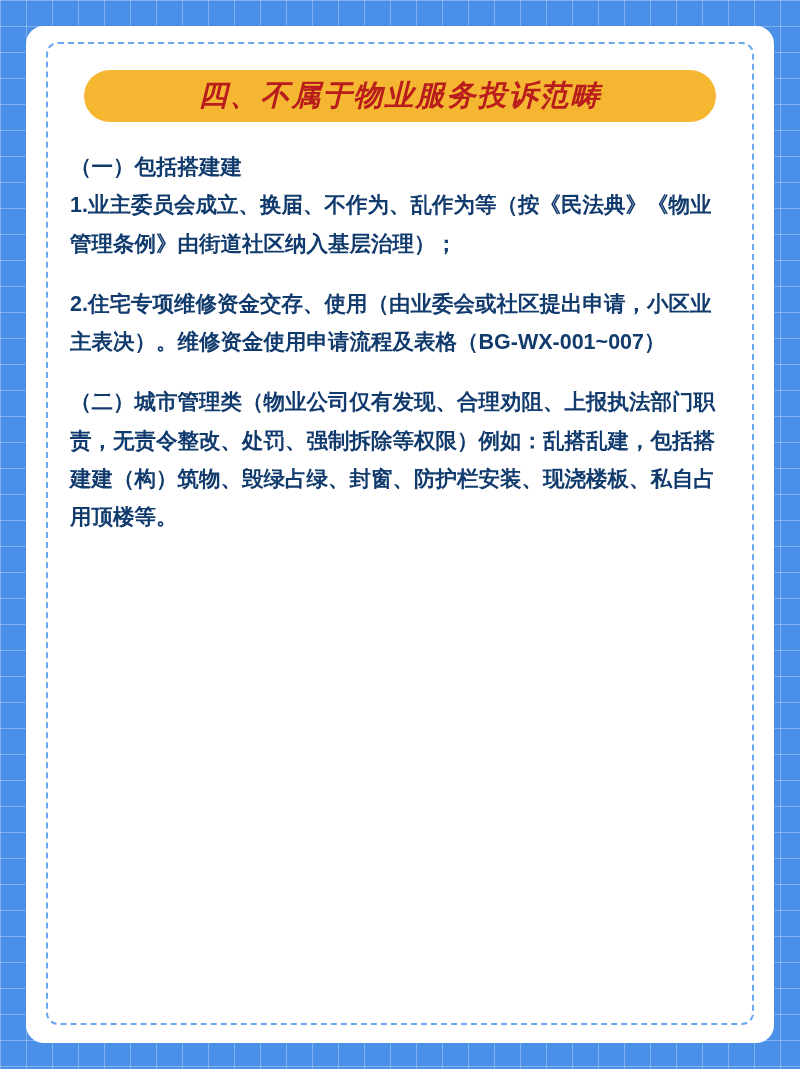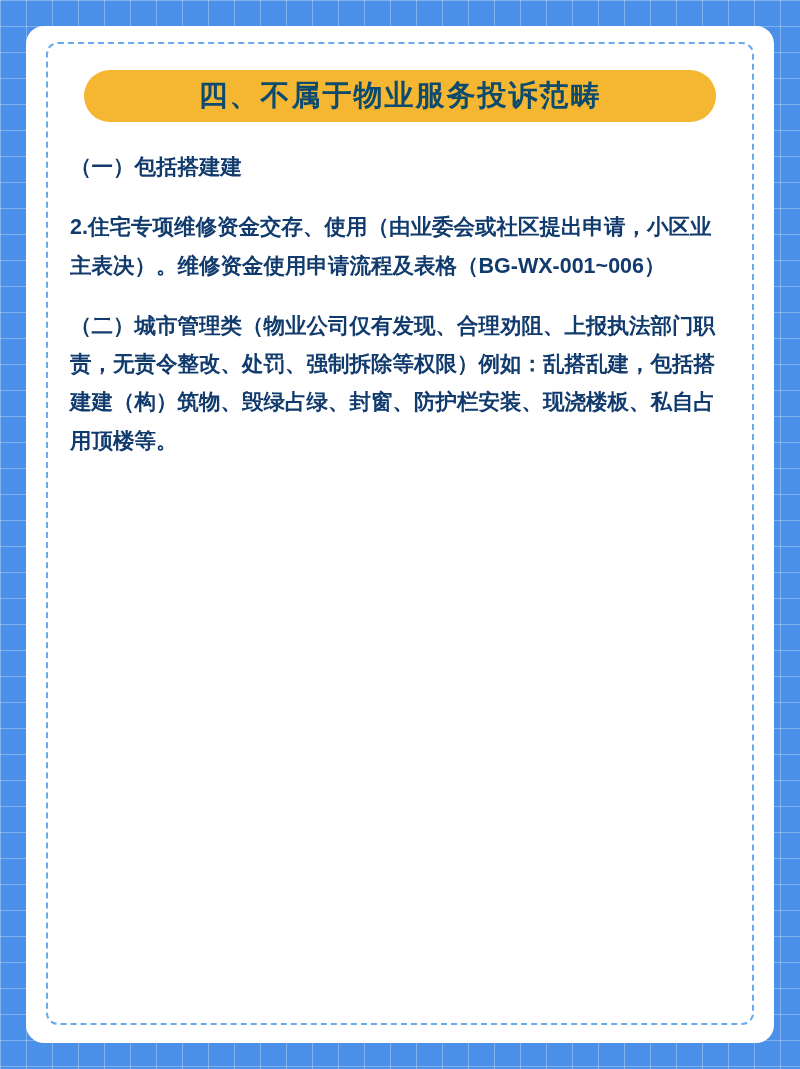--- a/index.html
+++ b/index.html
@@ -64,25 +64,26 @@
   .section-banner {
     background: #f5b731;
     border-radius: 26px;
     height: 52px;
     display: flex;
     align-items: center;
     justify-content: center;
     margin: 4px 14px 26px 14px;
   }
   .section-banner-text {
-    color: #0c4a6e;
+    color: #b91c1c;
     font-size: 29px;
     font-weight: bold;
     letter-spacing: 2px;
     white-space: nowrap;
+    font-style: italic;
   }
 
   .body-text {
     color: #123b6d;
     font-size: 21.5px;
     line-height: 1.78;
     font-weight: 600;
   }
   .para {
     margin: 0 0 6px 0;
@@ -102,18 +103,19 @@
 
   <div class="content">
 
 
     <div class="section-banner">
       <span class="section-banner-text">四、不属于物业服务投诉范畴</span>
     </div>
 
     <div class="body-text">
       <p class="para tight">（一）包括搭建建</p>
-      <p class="para gap">2.住宅专项维修资金交存、使用（由业委会或社区提出申请，小区业主表决）。维修资金使用申请流程及表格（BG-WX-001~006）</p>
+      <p class="para">1.业主委员会成立、换届、不作为、乱作为等（按《民法典》《物业管理条例》由街道社区纳入基层治理）；</p>
+      <p class="para gap">2.住宅专项维修资金交存、使用（由业委会或社区提出申请，小区业主表决）。维修资金使用申请流程及表格（BG-WX-001~007）</p>
       <p class="para gap">（二）城市管理类（物业公司仅有发现、合理劝阻、上报执法部门职责，无责令整改、处罚、强制拆除等权限）例如：乱搭乱建，包括搭建建（构）筑物、毁绿占绿、封窗、防护栏安装、现浇楼板、私自占用顶楼等。</p>
     </div>
 
   </div>
 </div>
 
 </body></html>

